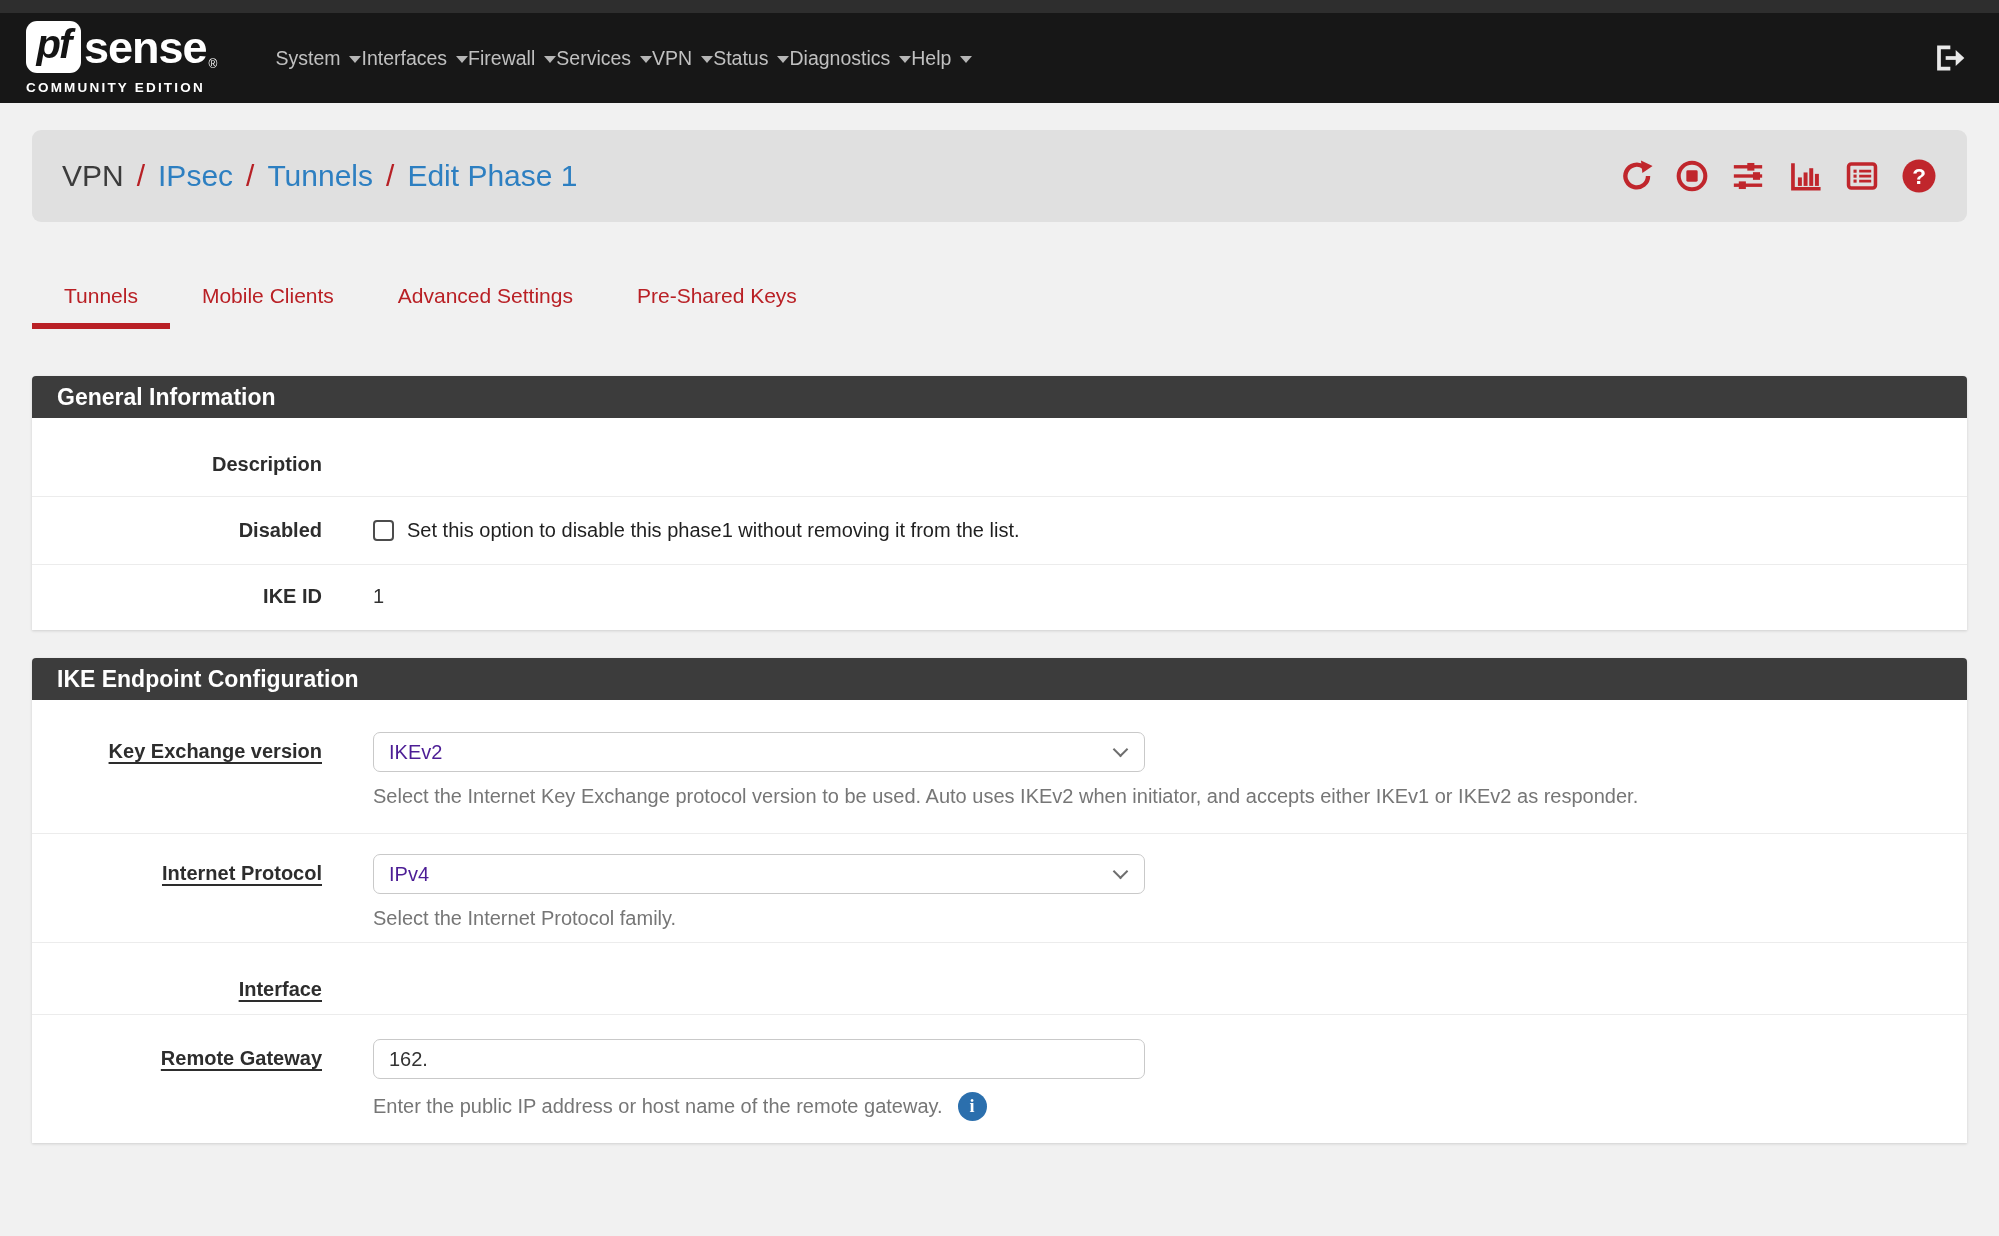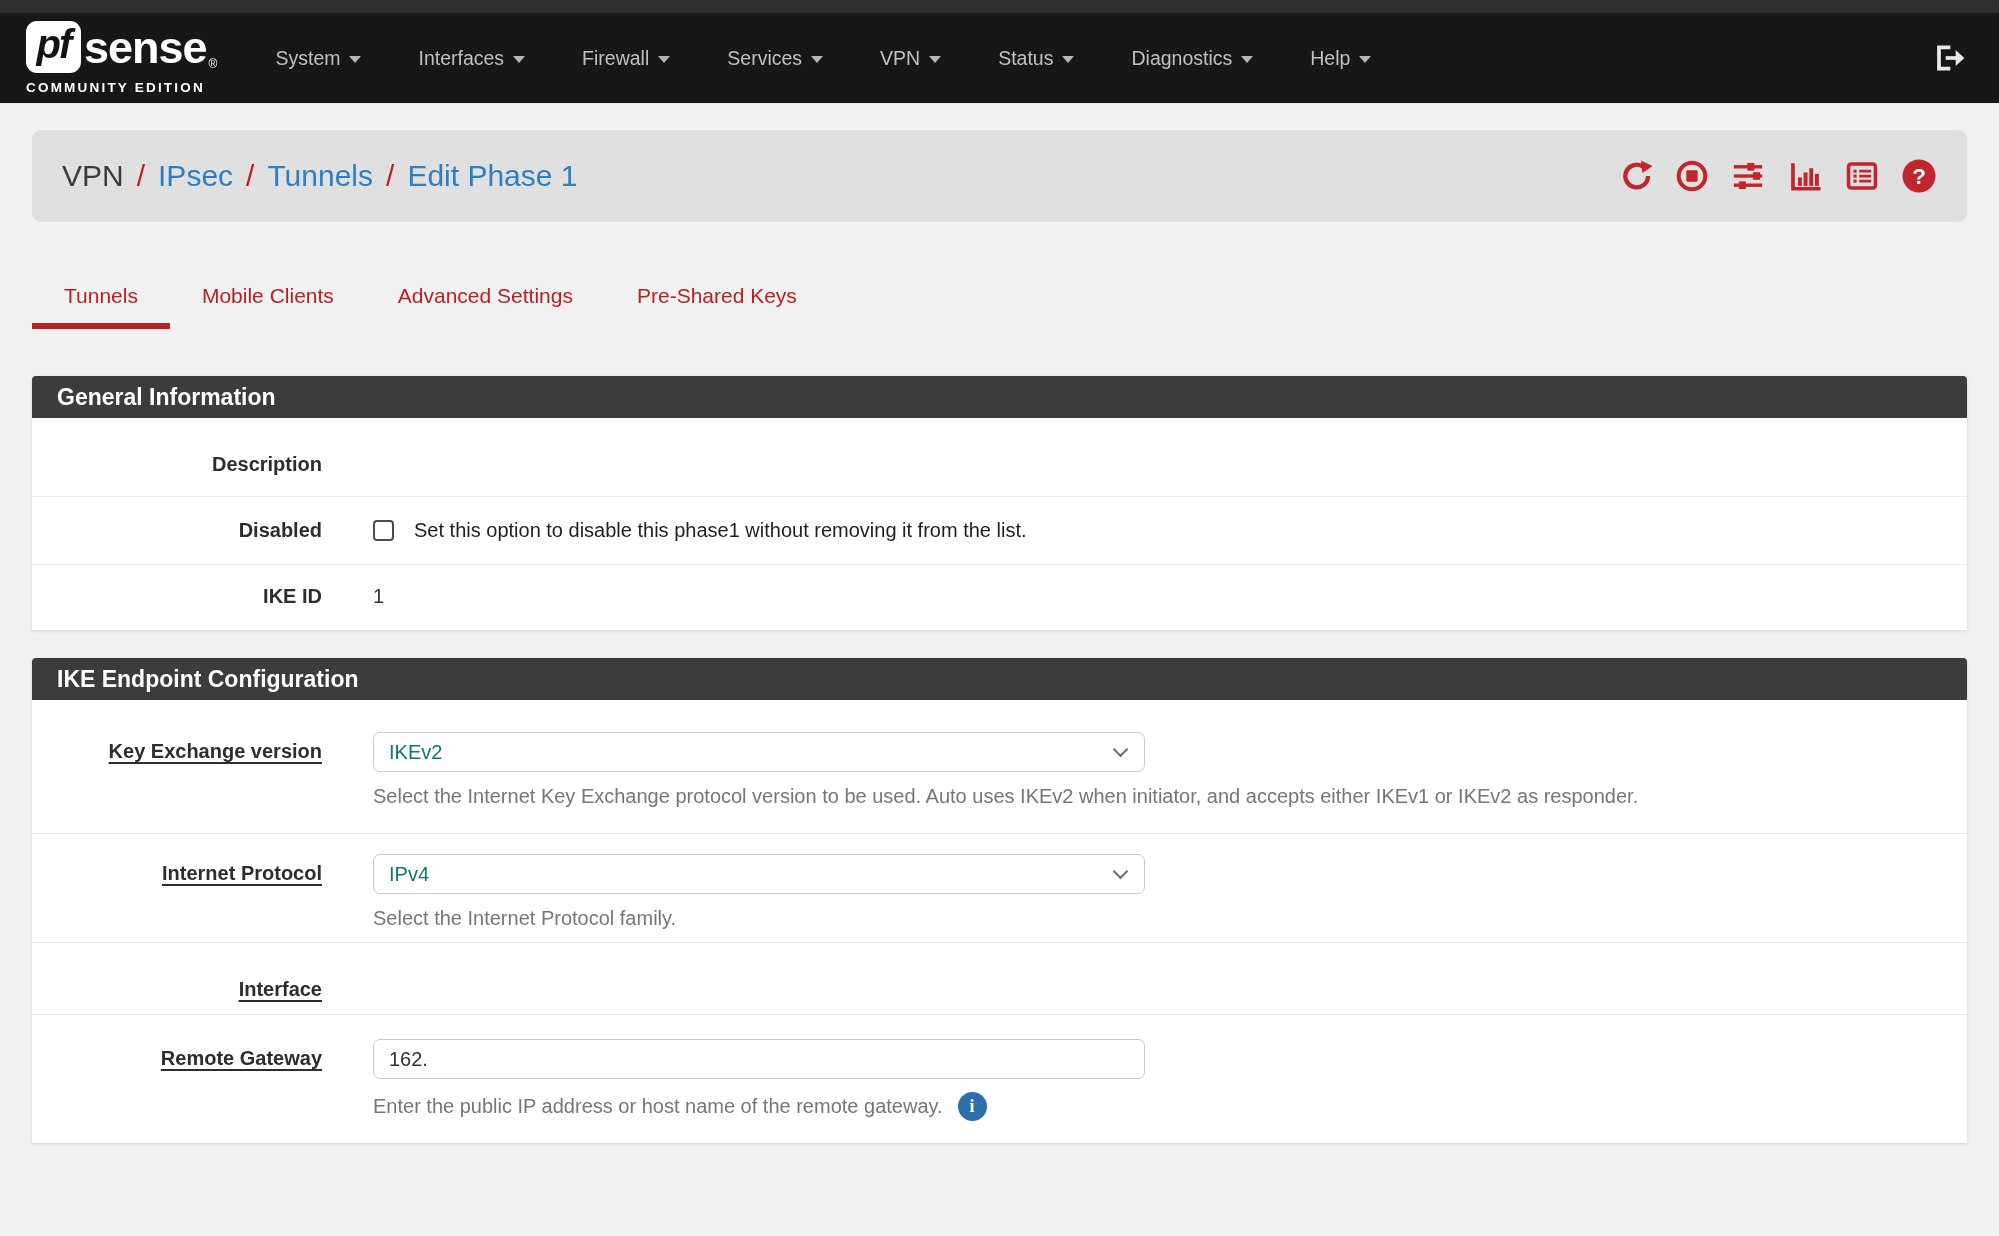--- a/index.html
+++ b/index.html
@@ -25,21 +25,21 @@
   .pf-box {
     width: 55px; height: 52px; background: #ffffff; border-radius: 11px;
     color: #141414; font-weight: bold; font-style: italic; font-size: 40px;
     display: flex; align-items: center; justify-content: center;
     padding-bottom: 6px; letter-spacing: -2px;
   }
   .brand-sense { color: #fff; font-weight: bold; font-size: 45px; letter-spacing: -1px; margin-left: 3px; line-height: 1; }
   .brand-reg { color: #fff; font-size: 12px; align-self: flex-end; margin: 0 0 2px 2px; }
   .brand-sub { color: #ffffff; font-size: 13.5px; font-weight: bold; letter-spacing: 2.2px; margin-top: 7px; white-space: nowrap; }
 
-  .nav-items { display: flex; align-items: center; gap: 57px; flex: 1; text-align: center; }
+  .nav-items { display: flex; align-items: center; flex: 1; text-align: center; }
   .nav-item {
     display: flex; align-items: center; gap: 9px;
     color: #c0c0c0; font-size: 19.5px; cursor: pointer; text-decoration: none;
   }
   .caret {
     width: 0; height: 0; margin-top: 3px;
     border-left: 6px solid transparent; border-right: 6px solid transparent;
     border-top: 7px solid #b5b5b5;
   }
   .logout-btn { margin-left: auto; cursor: pointer; display: flex; align-items: center; }
@@ -87,35 +87,35 @@
   .text-input {
     width: 772px; height: 40px;
     border: 1px solid #c9c9c9; border-radius: 7px;
     font-family: "Liberation Sans", sans-serif;
     font-size: 20px; color: #333; padding: 0 15px; background: #fff; outline: none;
   }
   .select-box {
     width: 772px; height: 40px;
     border: 1px solid #c9c9c9; border-radius: 7px; background: #fff;
     display: flex; align-items: center; justify-content: space-between;
-    padding: 0 18px 0 15px; font-size: 20px; color: #0f766e; cursor: pointer;
+    padding: 0 18px 0 15px; font-size: 20px; color: #4c1d95; cursor: pointer;
   }
   .chevron {
     width: 11px; height: 11px;
     border-right: 2px solid #6e6e6e; border-bottom: 2px solid #6e6e6e;
     transform: rotate(45deg); margin-top: -6px;
   }
   .help-text { font-size: 20px; color: #767676; margin-top: 13px; }
   .help-inline { display: flex; align-items: center; gap: 15px; }
 
   .checkbox {
     width: 21px; height: 21px; flex-shrink: 0;
     border: 2px solid #4c4c4c; border-radius: 4px; background: #fff; cursor: pointer;
   }
-  .check-line { display: flex; align-items: center; gap: 20px; font-size: 20px; color: #1f1f1f; }
+  .check-line { display: flex; align-items: center; gap: 13px; font-size: 20px; color: #1f1f1f; }
   .static-value { font-size: 20px; color: #333; }
 
   .info-icon {
     width: 29px; height: 29px; border-radius: 50%;
     background: #2b6fad; color: #fff;
     font-size: 18px; font-weight: bold; font-family: "Liberation Serif", serif;
     display: flex; align-items: center; justify-content: center; cursor: pointer;
   }
 
   

